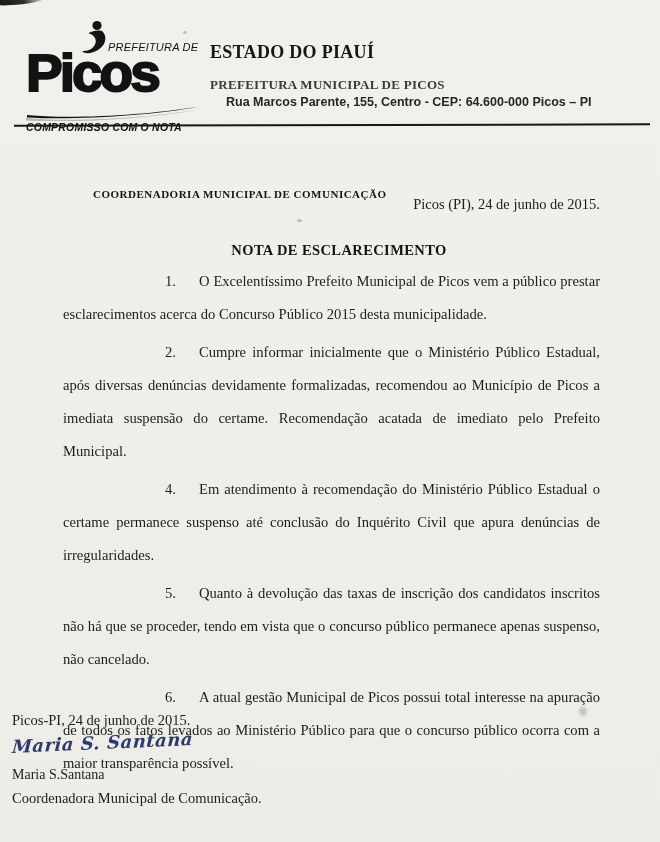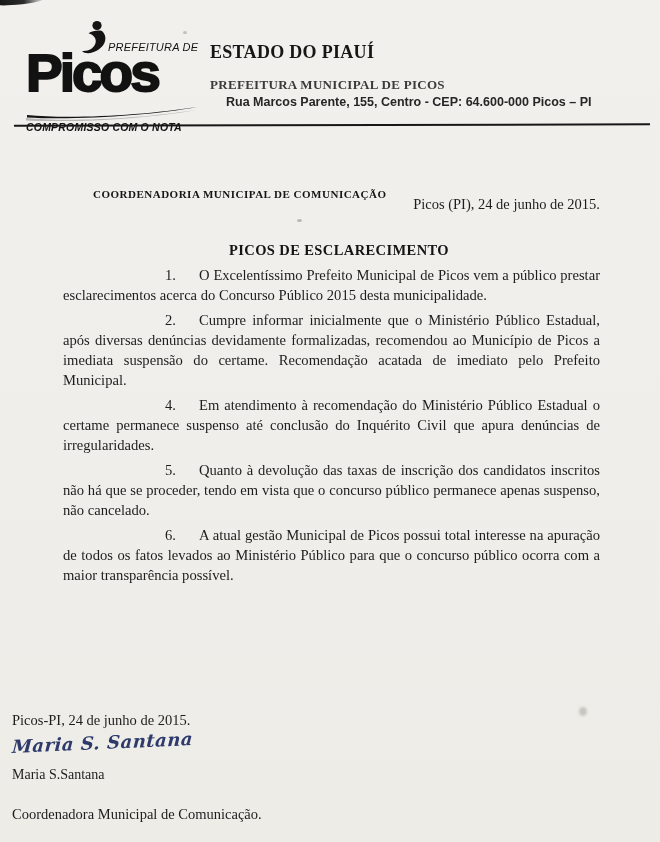--- a/index.html
+++ b/index.html
@@ -66,36 +66,36 @@
   }
   .date-line {
     position:absolute; right:60px; top:196px; font-size:14.5px; color:#1d1d1d;
   }
   .doc-title {
     position:absolute; left:0; top:242px; width:660px; text-align:center; text-indent:18px;
     font-weight:bold; font-size:14.5px; letter-spacing:.4px; color:#141414;
   }
   .paras {
     position:absolute; left:63px; top:265px; width:537px;
-    font-size:14.6px; line-height:20px; text-align:justify; color:#1d1d1d;
+    font-size:14.6px; line-height:33px; text-align:justify; color:#1d1d1d;
   }
   .paras p { margin:0 0 5px 0; text-indent:102px; }
   .pnum { display:inline-block; width:34px; text-indent:0; }
 
   
   .doc-footer { position:absolute; left:0; top:710px; width:622px; text-align:left; padding-left:12px; box-sizing:border-box; }
   .closing { font-size:14.5px; margin-top:2px; color:#1d1d1d; }
   .signature {
     display:inline-block; margin-top:3px;
     font-family:"DejaVu Serif",serif; font-style:italic; font-weight:bold;
     font-size:18px; letter-spacing:.5px; color:#2e3a6b;
     transform:rotate(-2.5deg) skewX(-6deg);
   }
   .sig-name { font-size:14px; margin-top:14px; color:#1d1d1d; }
-  .sig-title { font-size:14.5px; margin-top:23px; color:#1d1d1d; }
+  .sig-title { font-size:14.5px; margin-top:7px; color:#1d1d1d; }
 </style>
 </head>
 <body>
 
 <div class="page">
 
   <div class="artifact-top"></div>
   <div class="speck-a"></div>
   <div class="speck-b"></div>
   <div class="speck-c"></div>
@@ -116,21 +116,21 @@
     <div class="logo-tagline">COMPROMISSO COM O NOTA</div>
   </div>
 
   <div class="lh-state">ESTADO DO PIAUÍ</div>
   <div class="lh-org">PREFEITURA MUNICIPAL DE PICOS</div>
   <div class="lh-address">Rua Marcos Parente, 155, Centro - CEP: 64.600-000 Picos – PI</div>
   <div class="rule"></div>
 
   <div class="dept">COORDENADORIA MUNICIPAL DE COMUNICAÇÃO</div>
   <div class="date-line">Picos (PI), 24 de junho de 2015.</div>
-  <div class="doc-title">PICOS DE ESCLARECIMENTO</div>
+  <div class="doc-title">NOTA DE ESCLARECIMENTO</div>
 
   <div class="paras">
     <p><span class="pnum">1.</span><span>O Excelentíssimo Prefeito Municipal de Picos vem a público prestar esclarecimentos acerca do Concurso Público 2015 desta municipalidade.</span></p>
     <p><span class="pnum">2.</span><span>Cumpre informar inicialmente que o Ministério Público Estadual, após diversas denúncias devidamente formalizadas, recomendou ao Município de Picos a imediata suspensão do certame. Recomendação acatada de imediato pelo Prefeito Municipal.</span></p>
     <p><span class="pnum">4.</span><span>Em atendimento à recomendação do Ministério Público Estadual o certame permanece suspenso até conclusão do Inquérito Civil que apura denúncias de irregularidades.</span></p>
     <p><span class="pnum">5.</span><span>Quanto à devolução das taxas de inscrição dos candidatos inscritos não há que se proceder, tendo em vista que o concurso público permanece apenas suspenso, não cancelado.</span></p>
     <p><span class="pnum">6.</span><span>A atual gestão Municipal de Picos possui total interesse na apuração de todos os fatos levados ao Ministério Público para que o concurso público ocorra com a maior transparência possível.</span></p>
   </div>
 
   <div class="doc-footer">

